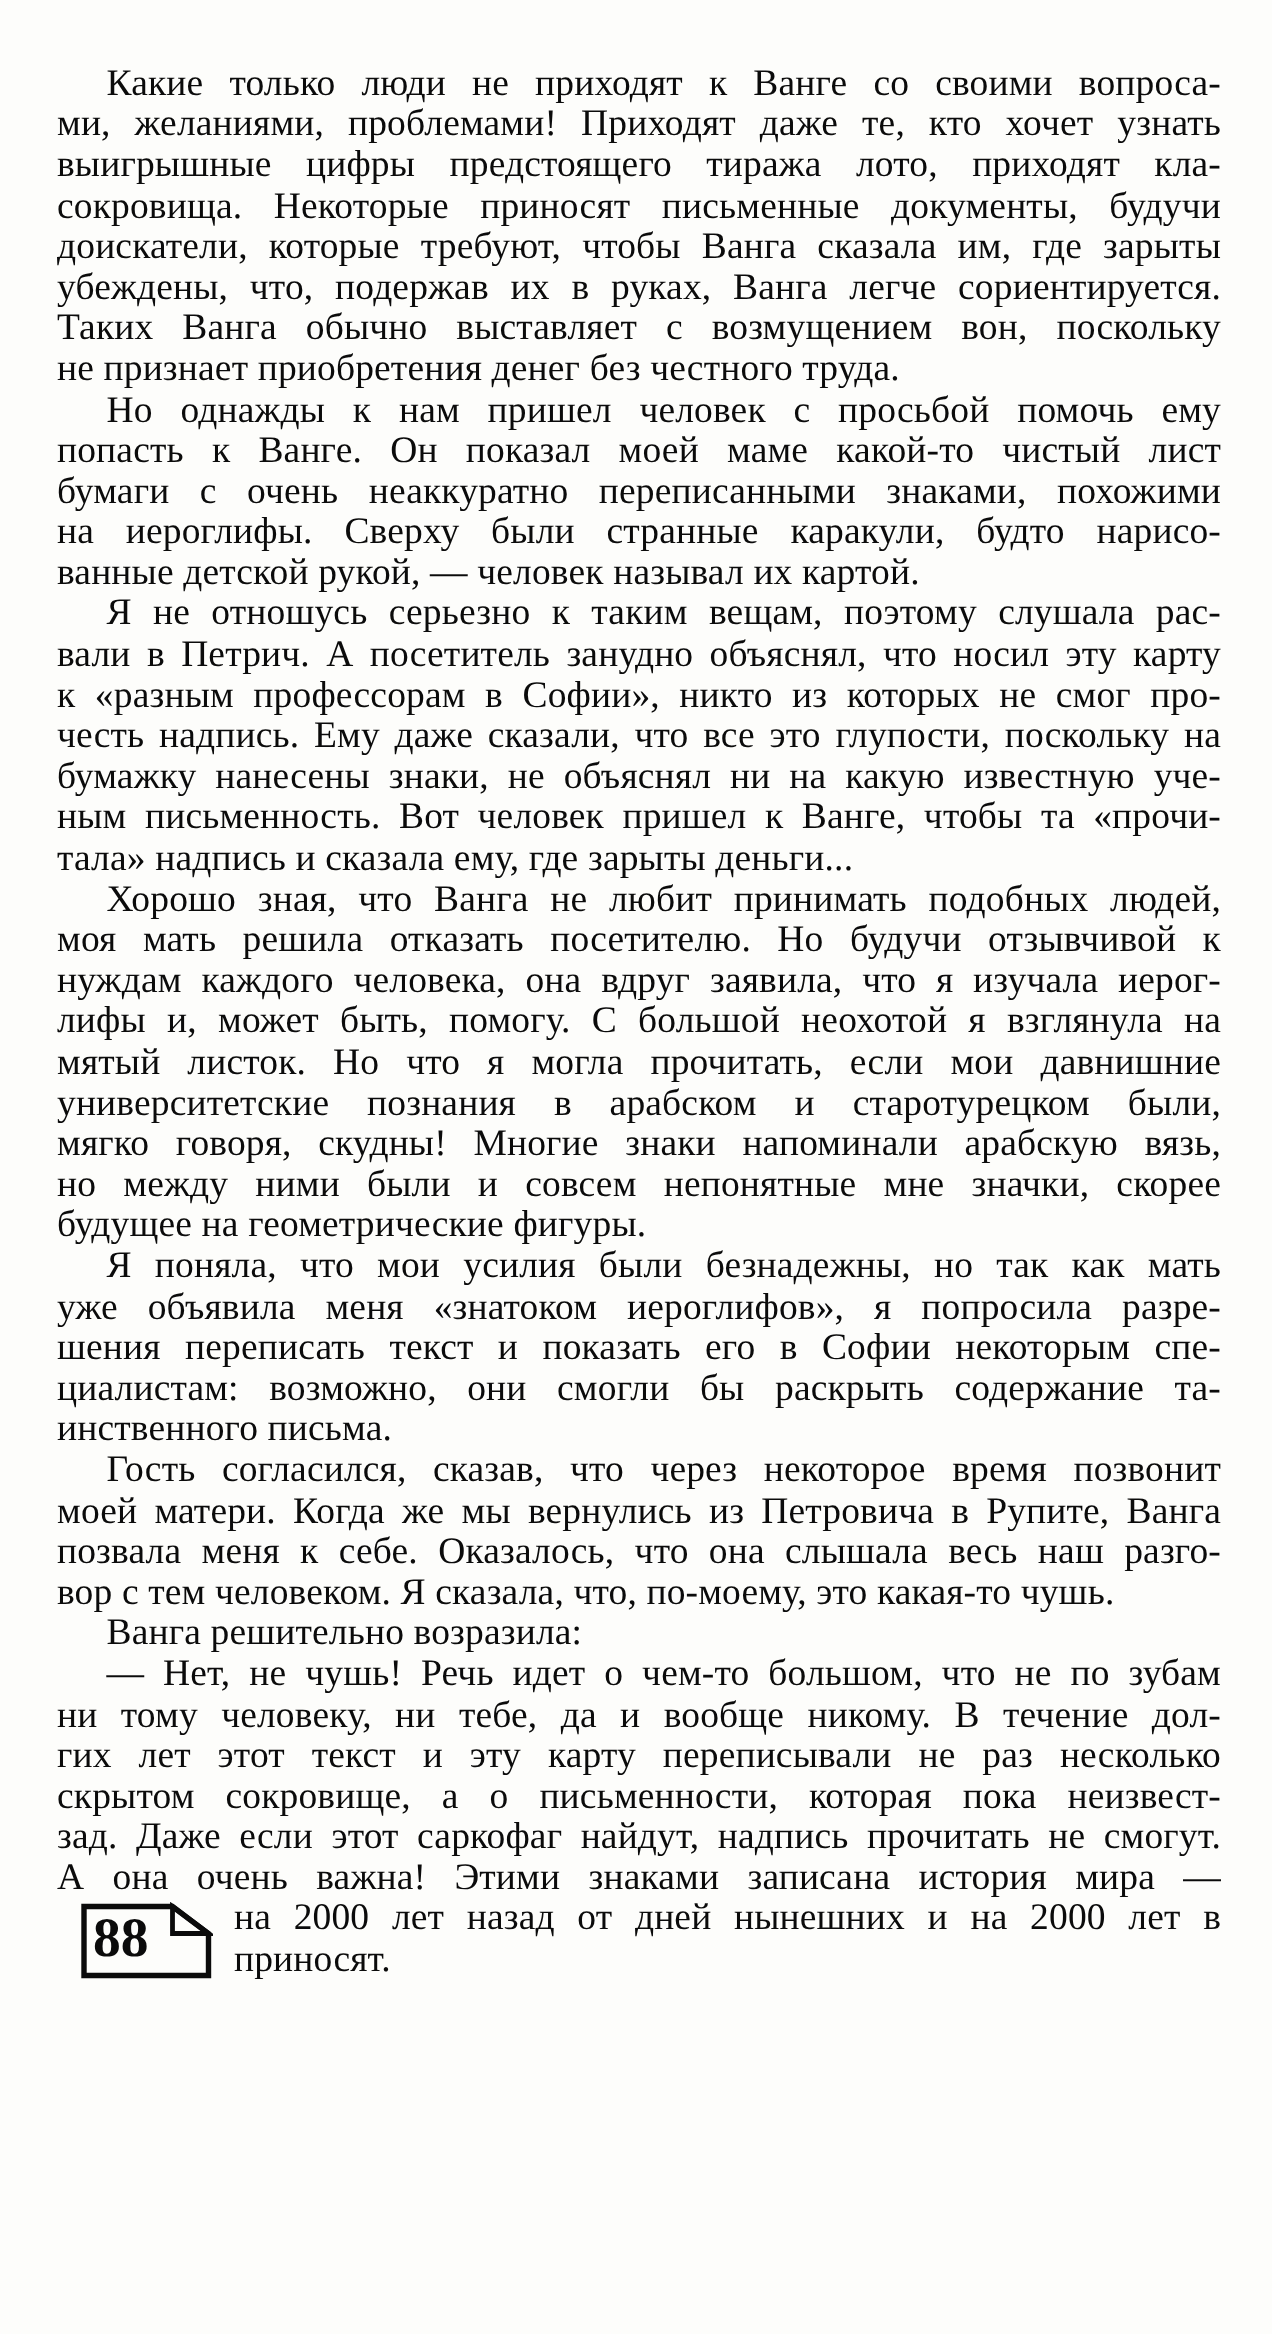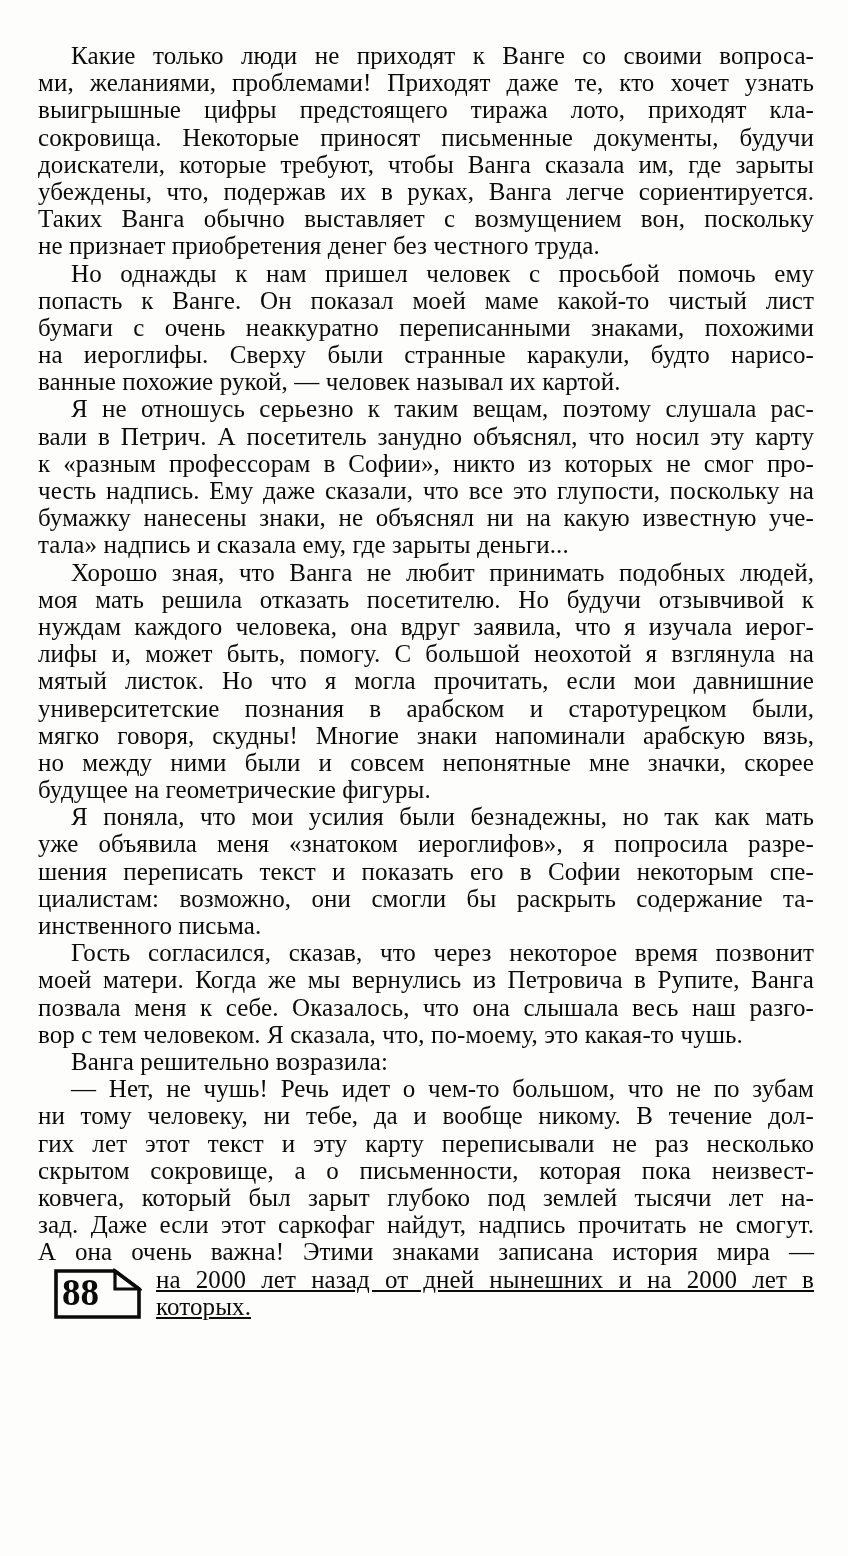--- a/index.html
+++ b/index.html
@@ -25,22 +25,21 @@
     line-height: 27.2px;
     height: 27.2px;
     text-align: justify;
     text-align-last: justify;
     letter-spacing: 0.1px;
   }
   .line.indent { text-indent: 33px; }
   .line.end { text-align-last: left; }
   .footer-row {
     display: flex;
-    align-items: center;
-    text-decoration: underline;
+    align-items: flex-start;
   }
   .pagenum-box {
     position: relative;
     flex: 0 0 auto;
     width: 89px; height: 52px;
     margin: 3px 0 0 15px;
   }
   .pagenum-box svg { position: absolute; left: 0; top: 0; }
   .pagenum {
     position: absolute;
@@ -66,26 +65,27 @@
         <div class="line">выигрышные цифры предстоящего тиража лото, приходят кла-</div>
         <div class="line">сокровища. Некоторые приносят письменные документы, будучи</div>
         <div class="line">доискатели, которые требуют, чтобы Ванга сказала им, где зарыты</div>
         <div class="line">убеждены, что, подержав их в руках, Ванга легче сориентируется.</div>
         <div class="line">Таких Ванга обычно выставляет с возмущением вон, поскольку</div>
         <div class="line end">не признает приобретения денег без честного труда.</div>
         <div class="line indent">Но однажды к нам пришел человек с просьбой помочь ему</div>
         <div class="line">попасть к Ванге. Он показал моей маме какой-то чистый лист</div>
         <div class="line">бумаги с очень неаккуратно переписанными знаками, похожими</div>
         <div class="line">на иероглифы. Сверху были странные каракули, будто нарисо-</div>
-        <div class="line end">ванные похожие рукой, — человек называл их картой.</div>
+        <div class="line end">ванные детской рукой, — человек называл их картой.</div>
         <div class="line indent">Я не отношусь серьезно к таким вещам, поэтому слушала рас-</div>
         <div class="line">вали в Петрич. А посетитель занудно объяснял, что носил эту карту</div>
         <div class="line">к «разным профессорам в Софии», никто из которых не смог про-</div>
         <div class="line">честь надпись. Ему даже сказали, что все это глупости, поскольку на</div>
         <div class="line">бумажку нанесены знаки, не объяснял ни на какую известную уче-</div>
+        <div class="line">ным письменность. Вот человек пришел к Ванге, чтобы та «прочи-</div>
         <div class="line end">тала» надпись и сказала ему, где зарыты деньги...</div>
         <div class="line indent">Хорошо зная, что Ванга не любит принимать подобных людей,</div>
         <div class="line">моя мать решила отказать посетителю. Но будучи отзывчивой к</div>
         <div class="line">нуждам каждого человека, она вдруг заявила, что я изучала иерог-</div>
         <div class="line">лифы и, может быть, помогу. С большой неохотой я взглянула на</div>
         <div class="line">мятый листок. Но что я могла прочитать, если мои давнишние</div>
         <div class="line">университетские познания в арабском и старотурецком были,</div>
         <div class="line">мягко говоря, скудны! Многие знаки напоминали арабскую вязь,</div>
         <div class="line">но между ними были и совсем непонятные мне значки, скорее</div>
         <div class="line end">будущее на геометрические фигуры.</div>
@@ -96,31 +96,30 @@
         <div class="line end">инственного письма.</div>
         <div class="line indent">Гость согласился, сказав, что через некоторое время позвонит</div>
         <div class="line">моей матери. Когда же мы вернулись из Петровича в Рупите, Ванга</div>
         <div class="line">позвала меня к себе. Оказалось, что она слышала весь наш разго-</div>
         <div class="line end">вор с тем человеком. Я сказала, что, по-моему, это какая-то чушь.</div>
         <div class="line indent end">Ванга решительно возразила:</div>
         <div class="line indent">— Нет, не чушь! Речь идет о чем-то большом, что не по зубам</div>
         <div class="line">ни тому человеку, ни тебе, да и вообще никому. В течение дол-</div>
         <div class="line">гих лет этот текст и эту карту переписывали не раз несколько</div>
         <div class="line">скрытом сокровище, а о письменности, которая пока неизвест-</div>
-        <div class="line">ковчега, который был зарыт глубоко под землей тысячи лет на-</div>
         <div class="line">зад. Даже если этот саркофаг найдут, надпись прочитать не смогут.</div>
         <div class="line">А она очень важна! Этими знаками записана история мира —</div>
       </div>
     <div class="footer-row">
       <div class="pagenum-box">
         <svg width="89" height="52" viewBox="0 0 89 52">
           <path d="M3,3 H62 L86,21 V49 H3 Z" fill="none" stroke="#0b0b0b" stroke-width="3.6" stroke-linejoin="miter"></path>
           <path d="M62,3 L62,21 L86,21 Z" fill="none" stroke="#0b0b0b" stroke-width="3.2" stroke-linejoin="miter"></path>
         </svg>
         <span class="pagenum">88</span>
       </div>
       <div class="footer-lines" id="footer-lines">
           <div class="line">на 2000 лет назад от дней нынешних и на 2000 лет в</div>
-          <div class="line end">которых.</div>
+          <div class="line end">приносят.</div>
         </div>
     </div>
   </div>
 </div>
 
 </body></html>

